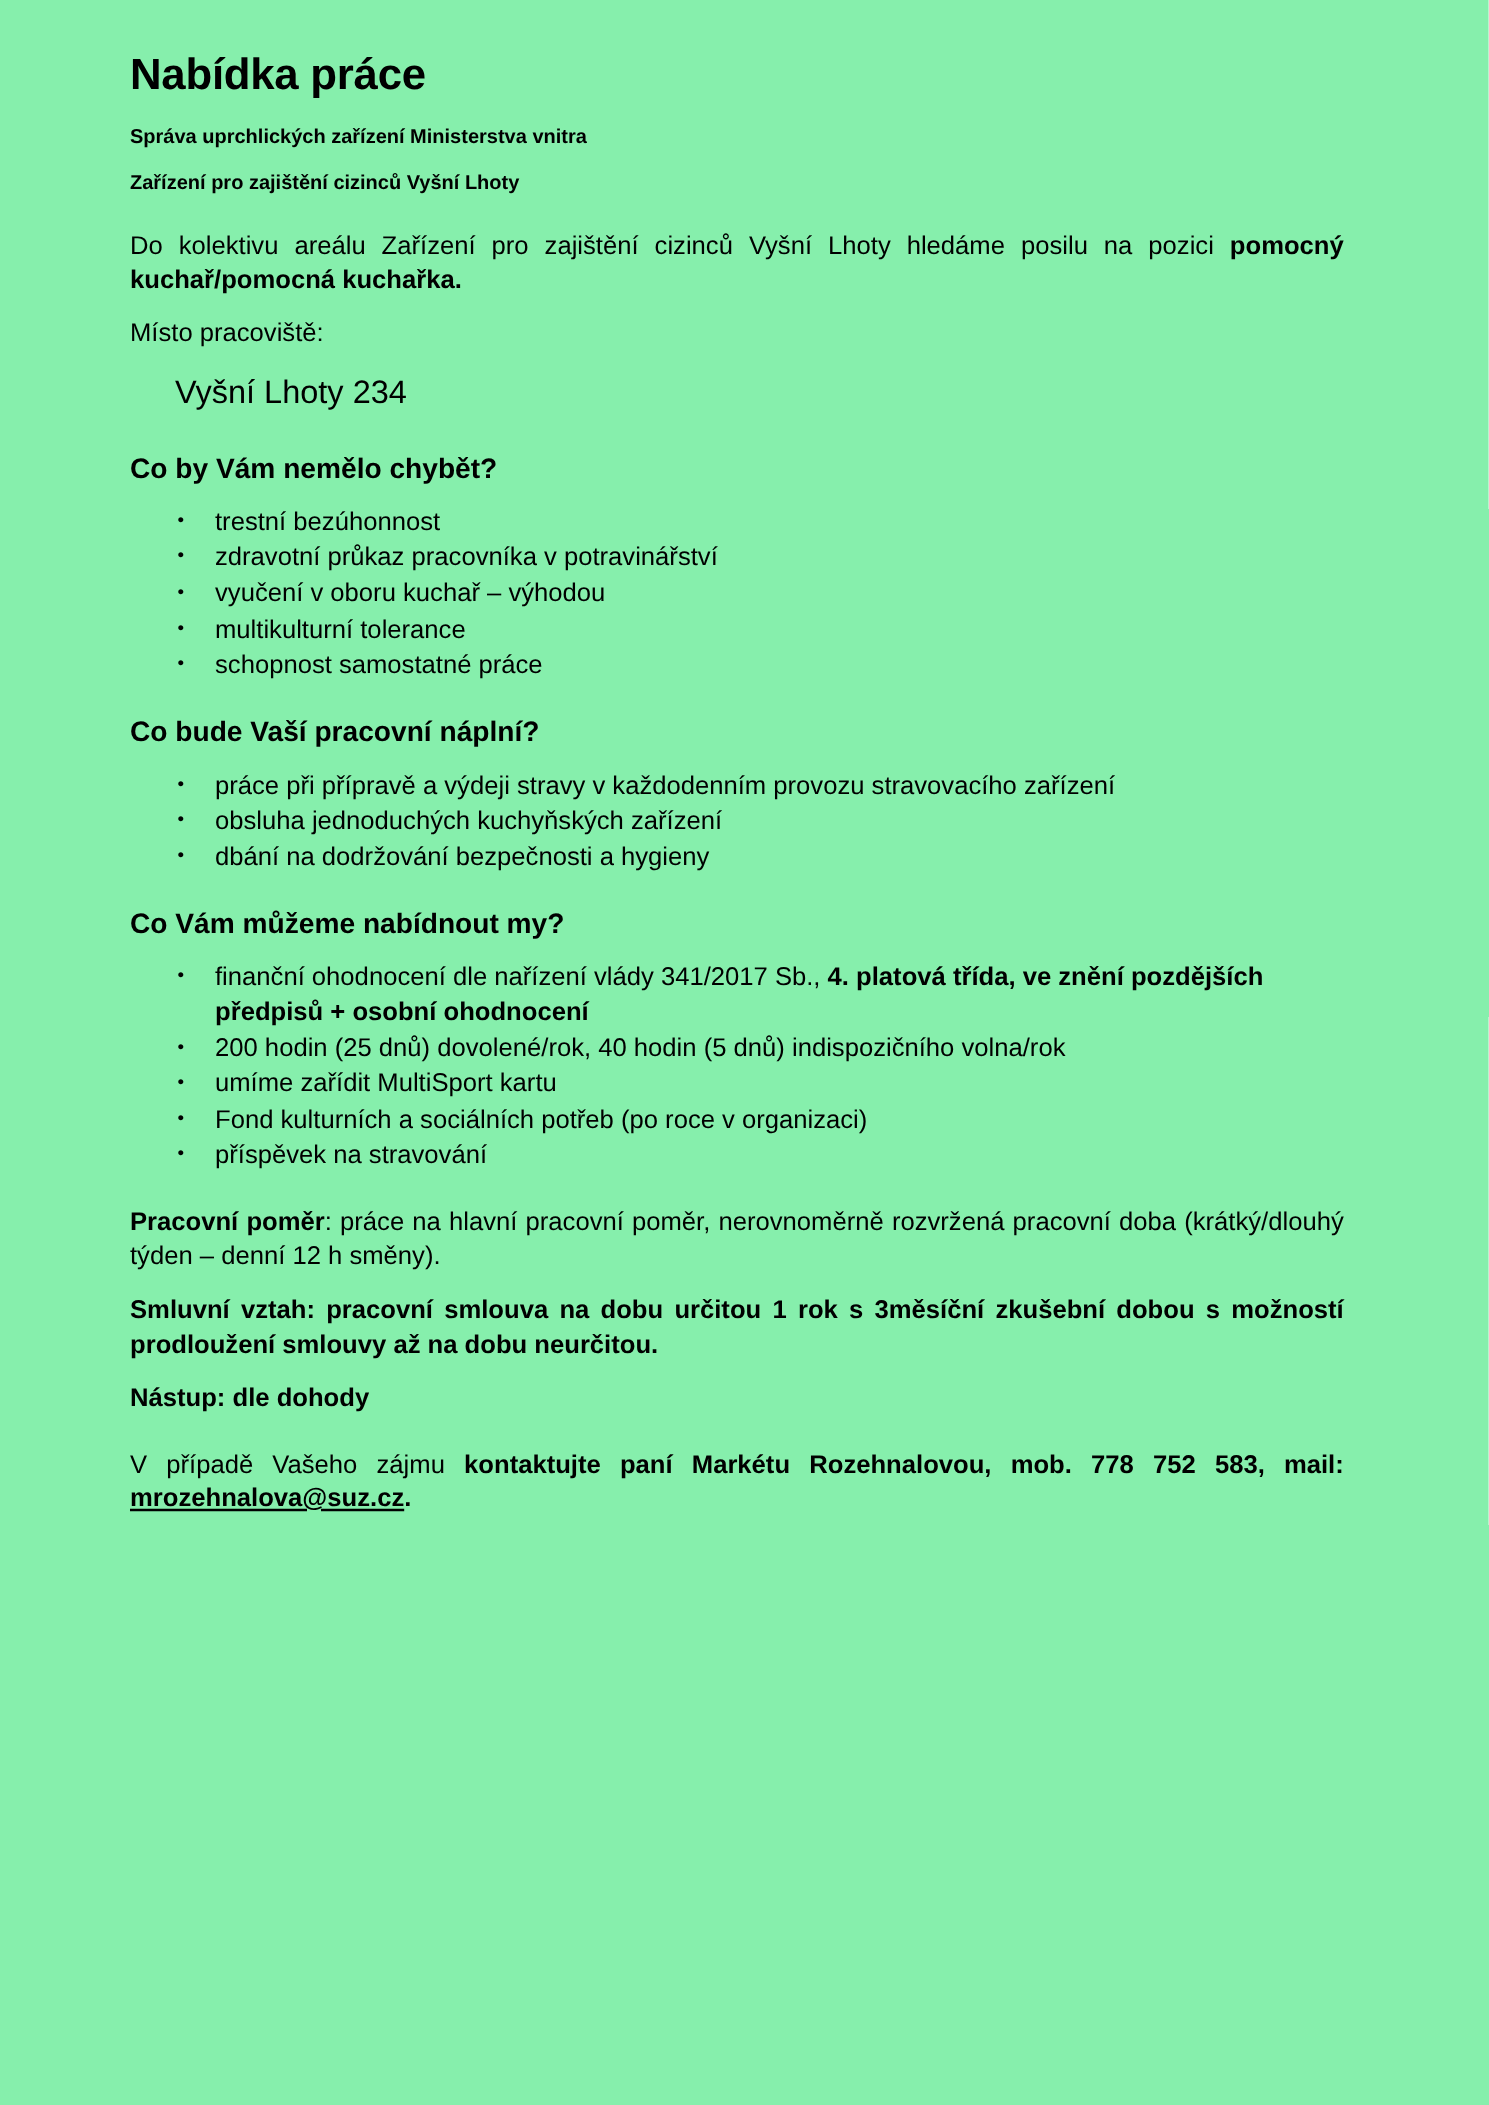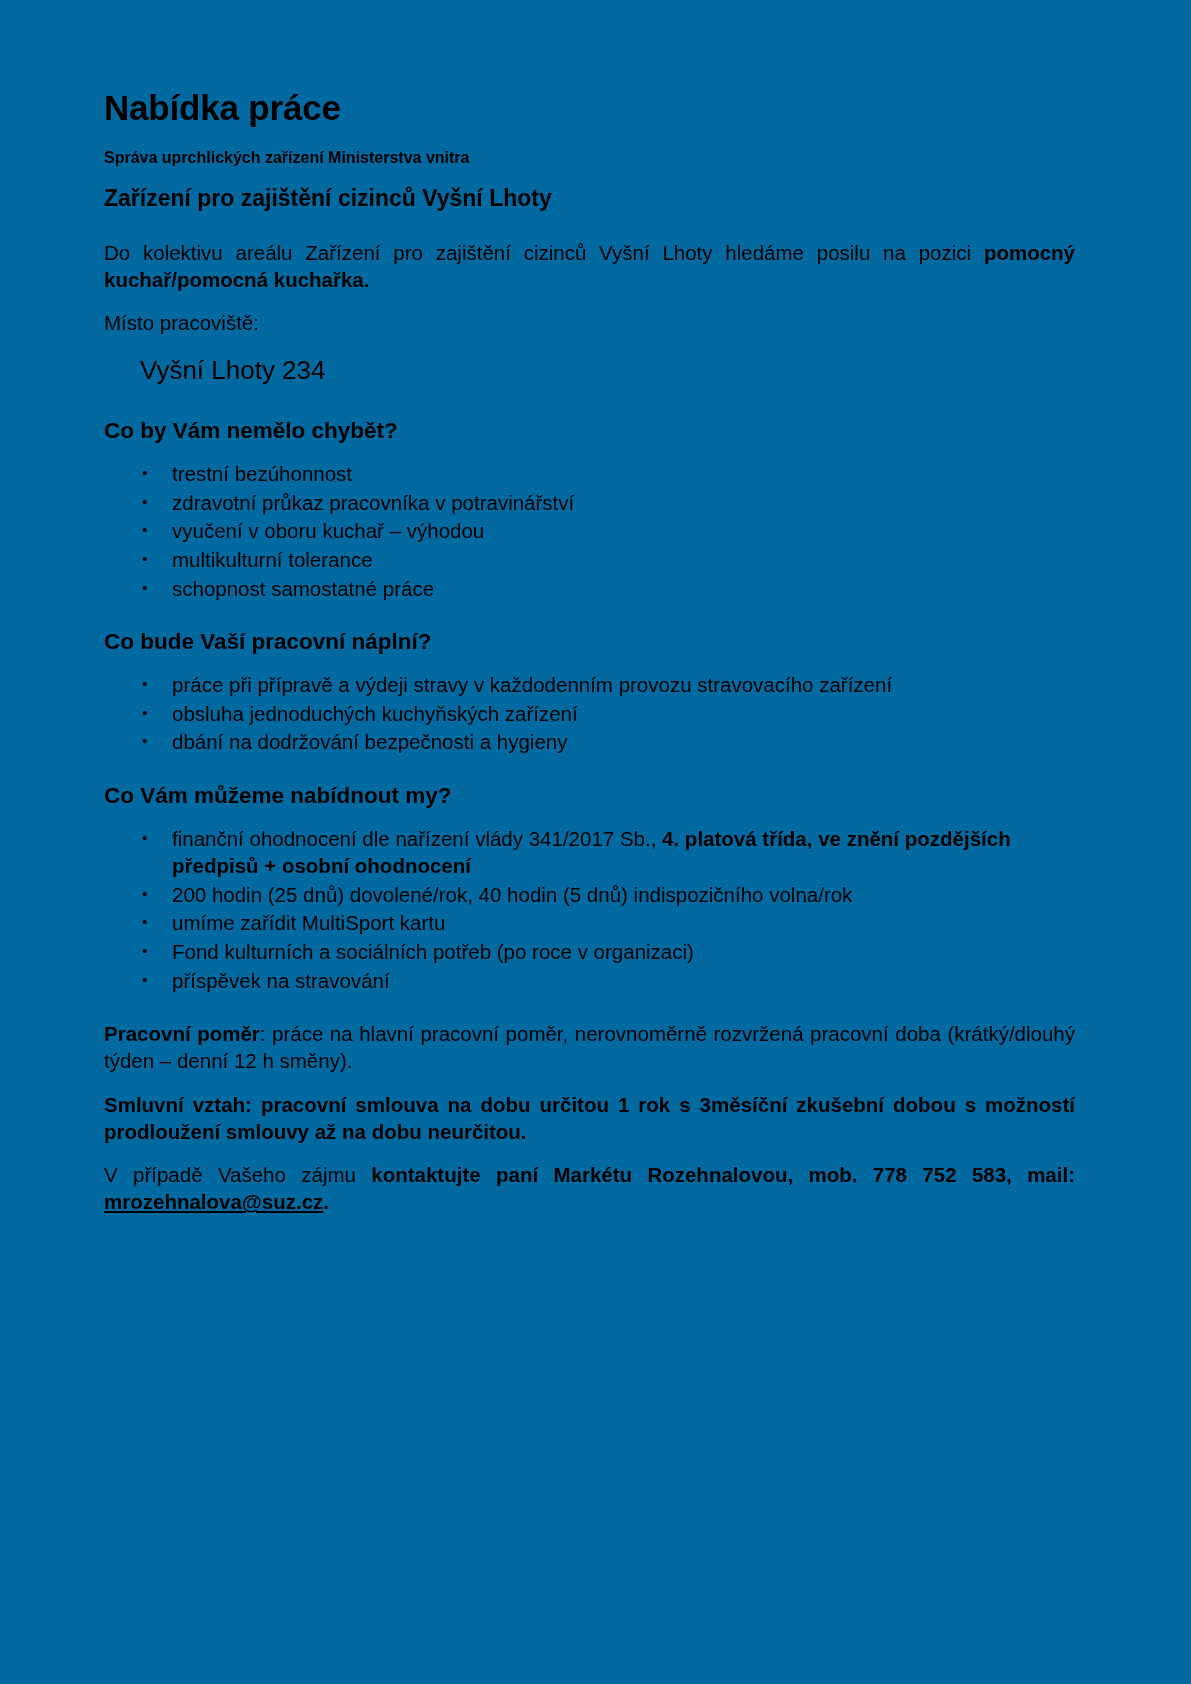--- a/index.html
+++ b/index.html
@@ -11,39 +11,39 @@
     width: 1191px;
     height: 1684px;
     font-family: "Liberation Sans", sans-serif;
     color: #000000;
     -webkit-font-smoothing: antialiased;
   }
   .page {
     position: relative;
     width: 1191px;
     height: 1684px;
-    background: #0369a1;
+    background: #86efac;
     box-sizing: border-box;
-    padding: 88px 116px 0 104px;
+    padding: 40px 116px 0 104px;
   }
   .doc-title {
     font-size: 35px;
     font-weight: bold;
     line-height: 1.12;
     margin: 0 0 21px 0;
     letter-spacing: -0.2px;
   }
   .org-line {
     font-size: 16px;
     font-weight: bold;
     line-height: 1.2;
     margin: 0 0 18px 0;
   }
   .facility-line {
-    font-size: 23px;
+    font-size: 16px;
     font-weight: bold;
     line-height: 1.2;
     margin: 0 0 26px 0;
   }
   p.body-text {
     font-size: 20.5px;
     line-height: 1.33;
     margin: 0 0 16px 0;
     text-align: justify;
     text-justify: inter-word;
@@ -155,16 +155,17 @@
     <li>200 hodin (25 dnů) dovolené/rok, 40 hodin (5 dnů) indispozičního volna/rok</li>
     <li>umíme zařídit MultiSport kartu</li>
     <li>Fond kulturních a sociálních potřeb (po roce v organizaci)</li>
     <li>příspěvek na stravování</li>
   </ul>
 
   <p class="body-text mid-para"><b>Pracovní poměr</b><span>: práce na hlavní pracovní poměr, nerovnoměrně rozvržená pracovní doba (krátký/dlouhý týden – denní 12 h směny).</span></p>
 
   <p class="body-text smluvni-para"><b>Smluvní vztah:</b><span> pracovní smlouva na dobu určitou 1 rok s 3měsíční zkušební dobou s možností prodloužení smlouvy až na dobu neurčitou.</span></p>
 
+  <p class="nastup">Nástup: dle dohody</p>
 
   <p class="body-text contact"><span>V případě Vašeho zájmu </span><b>kontaktujte paní Markétu Rozehnalovou, mob. 778 752 583, mail: </b><a href="#" class="email-link">mrozehnalova@suz.cz</a><b>.</b></p>
 
 </div>
 
 </body></html>

